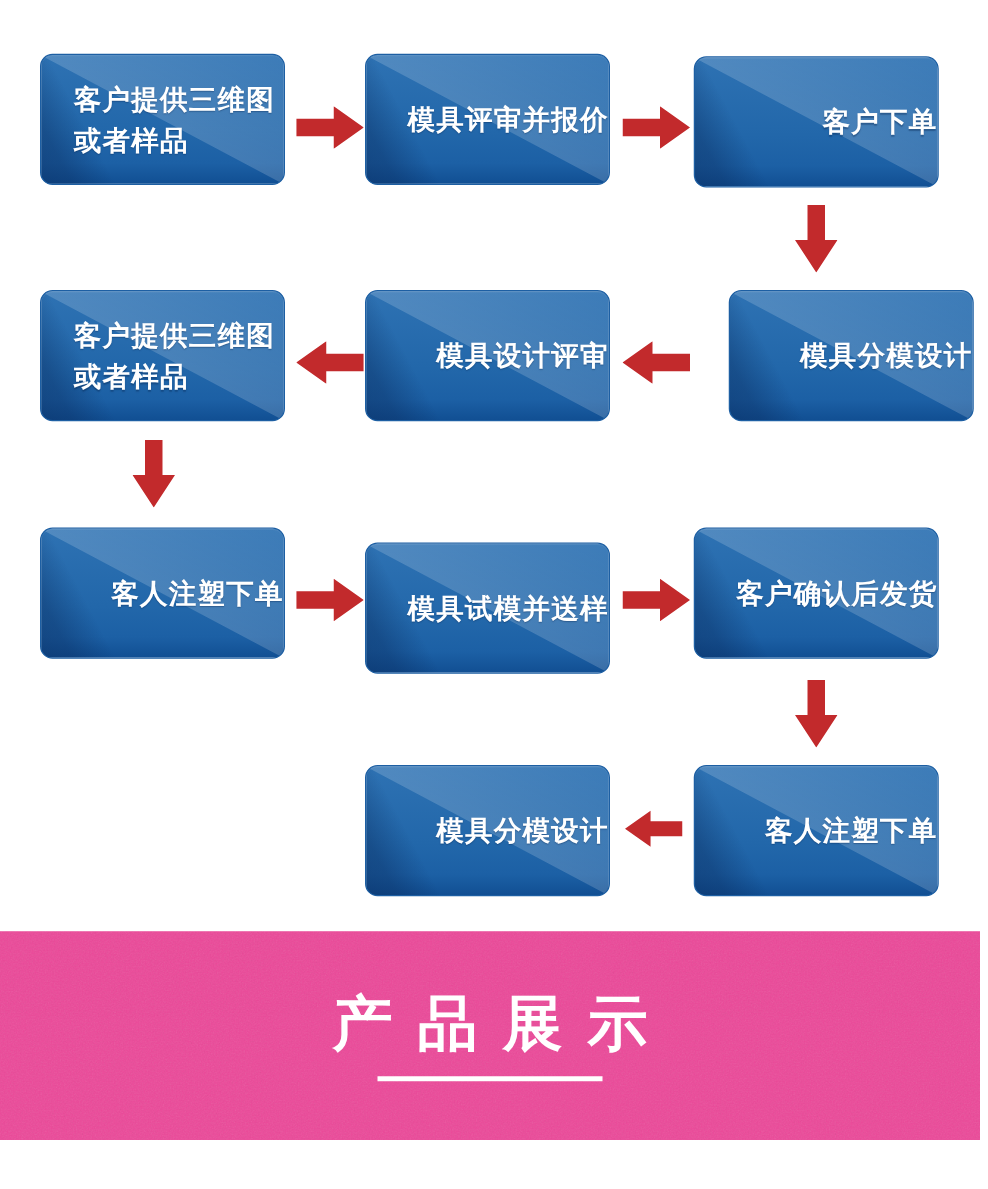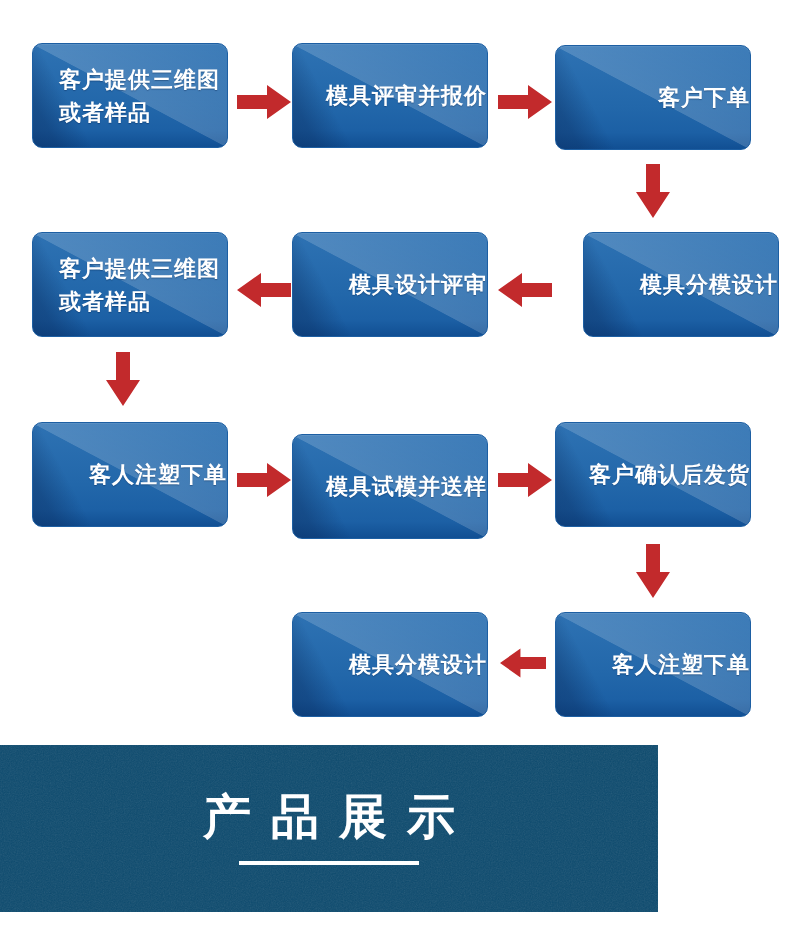--- a/index.html
+++ b/index.html
@@ -42,25 +42,24 @@
   .box.two-line { justify-content: flex-start; }
   .box.two-line .box-text { text-align: left; padding-left: 26px; }
   .box .box-text span { display: block; line-height: 33px; }
   
   .arrow { position: absolute; display: block; }
   
   .banner {
     position: absolute;
     left: 0;
     top: 745px;
-    width: 658px;
+    width: 784px;
     height: 167px;
-    background: #0c4a6e;
+    background: #ec4899;
     overflow: hidden;
-    font-family: Liberation Mono, monospace;
   }
   .banner .noise {
     position: absolute;
     left: 0; top: 0;
     width: 100%; height: 100%;
   }
   .banner-inner {
     position: relative;
     height: 100%;
     display: flex;

